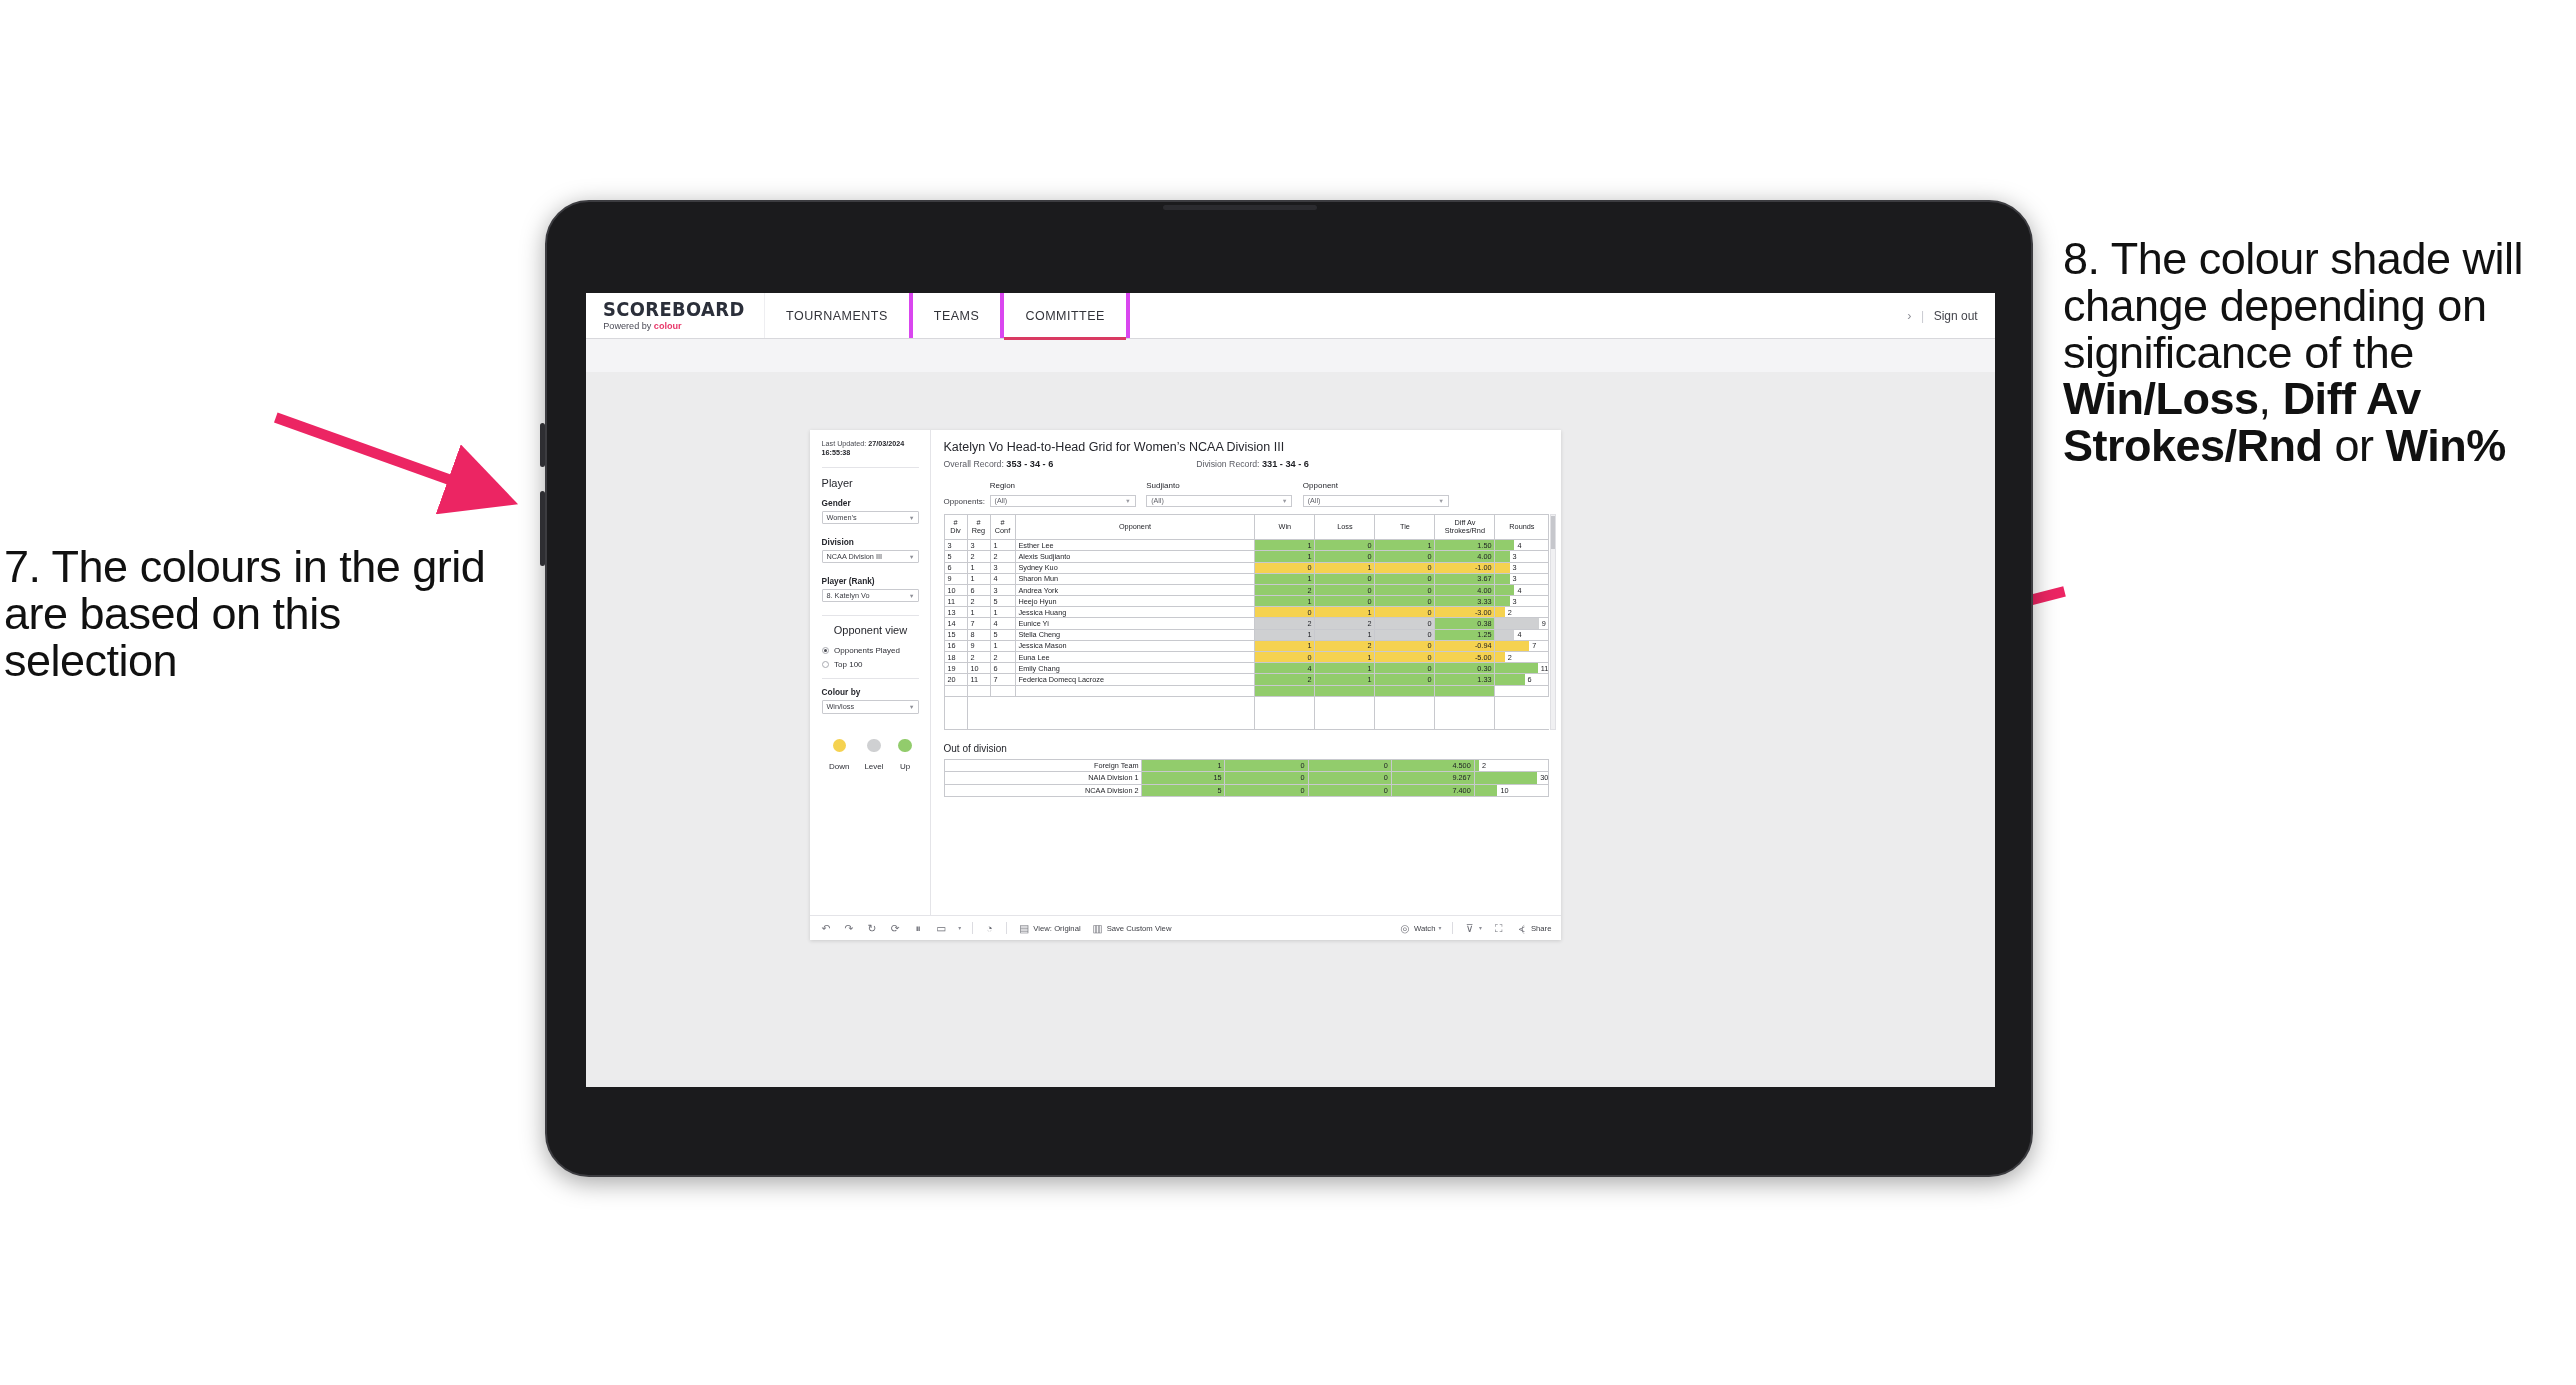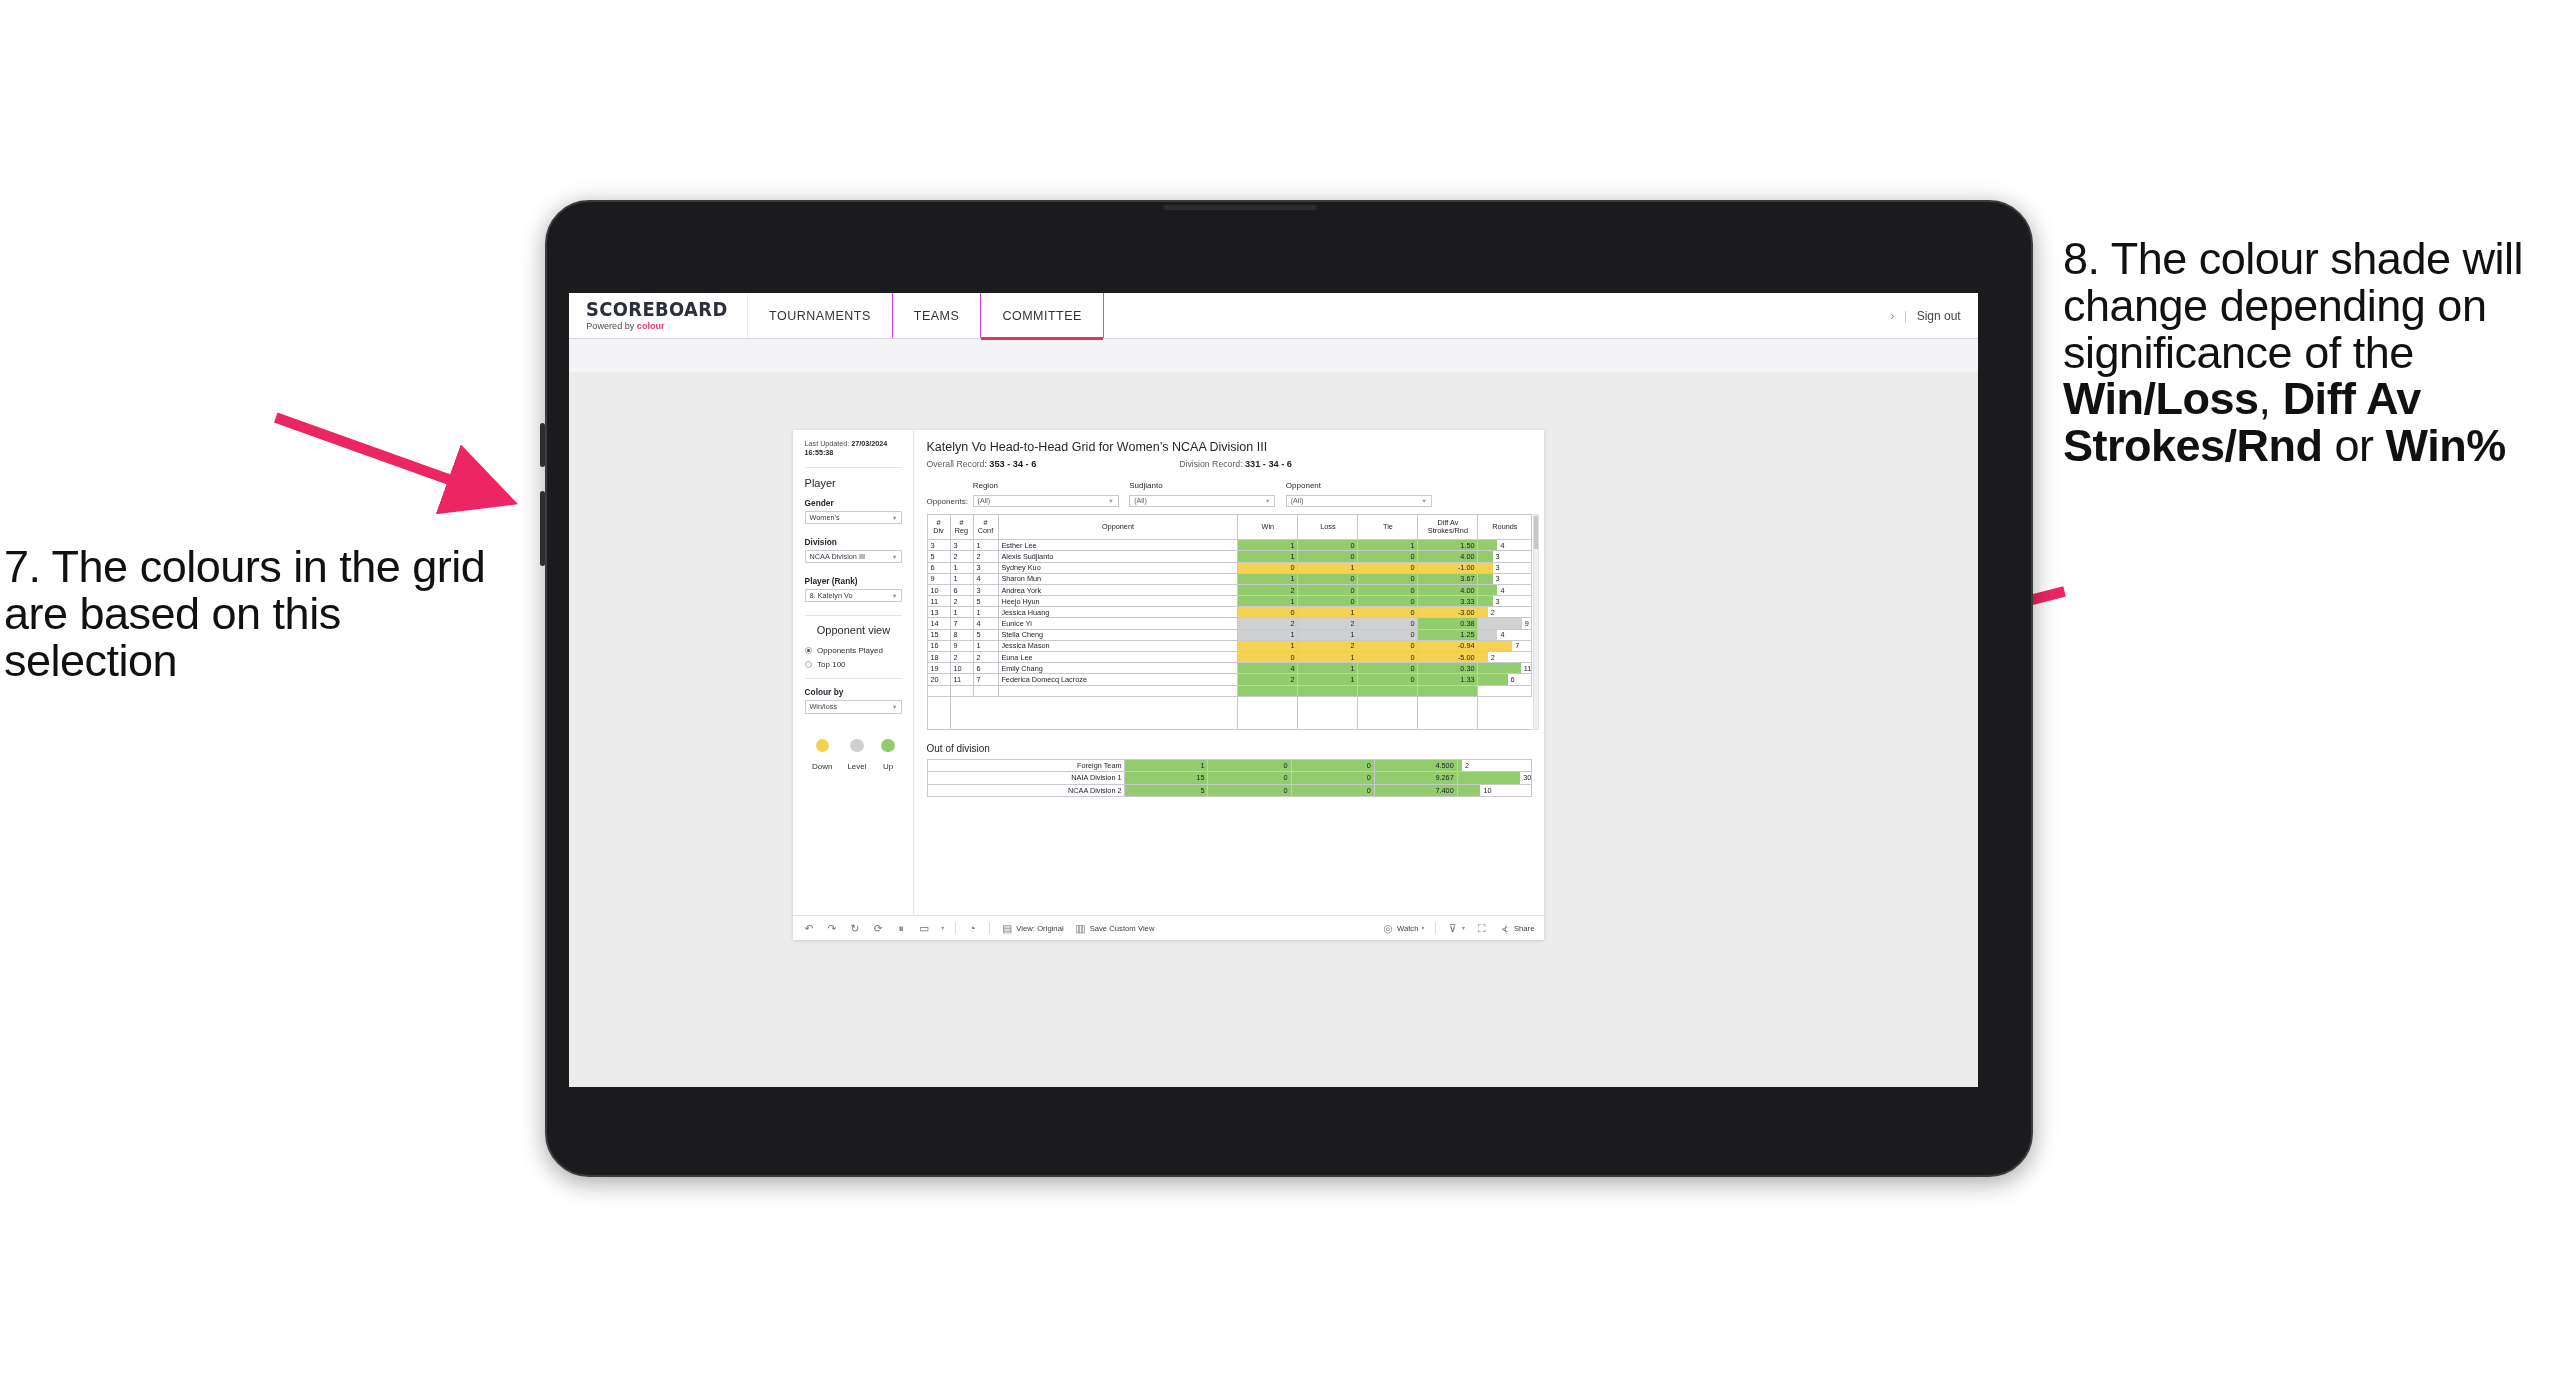--- a/index.html
+++ b/index.html
@@ -45,21 +45,21 @@
   #tablet:after{
     content:""; position:absolute; left:-6.7px; top:289px; width:4.8px; height:75px;
     background:#2e2e32; border-radius:2.9px;
   }
   #bezel-top-line{
     position:absolute; left:616px; top:2.9px; width:154px; height:4.8px;
     background:#2b2b2f; border-radius:2.9px;
   }
   #screen {
     position: absolute;
-    left: 22px; top: 91px;
+    left: 39px; top: 91px;
     width: 1409px; height: 794px;
     background: #f4f4f6;
     overflow: hidden;
   }
 
   
   .hdr {
     height: 46px; background:#ffffff; display:flex; align-items:stretch;
     border-bottom: 1.9px solid #d8d8dc; position:relative;
   }
@@ -71,21 +71,21 @@
     font-family:"DejaVu Sans", sans-serif; font-weight:700; font-size:19px;
     letter-spacing:0.4px; color:#2b2f3a; line-height:1;
     transform: scaleX(0.94); transform-origin:left center;
   }
   .logo-sub{ font-size:9.1px; color:#4a4a55; margin-top:2.9px; line-height:1; }
   .logo-sub .brand{ color:#e8386a; font-weight:700; }
   .topnav{ display:flex; align-items:stretch; }
   .topnav .item{
     padding:0 21px; display:flex; align-items:center; justify-content:center;
     font-size:12.5px; letter-spacing:0.5px; color:#33343a; cursor:pointer;
-    border-right:1px solid #d946ef; position:relative;
+    border-right:4px solid #d946ef; position:relative;
   }
   .topnav .item.active:after{
     content:""; position:absolute; left:0; right:0; bottom:-1.9px; height:2.9px;
     background:#d93a62;
   }
   .hdr-right{
     margin-left:auto; display:flex; align-items:center; gap:9.6px;
     padding-right:17.3px; font-size:12px; color:#44454c;
   }
   .hdr-right .chev{ color:#8b8c94; font-size:12.5px;}

